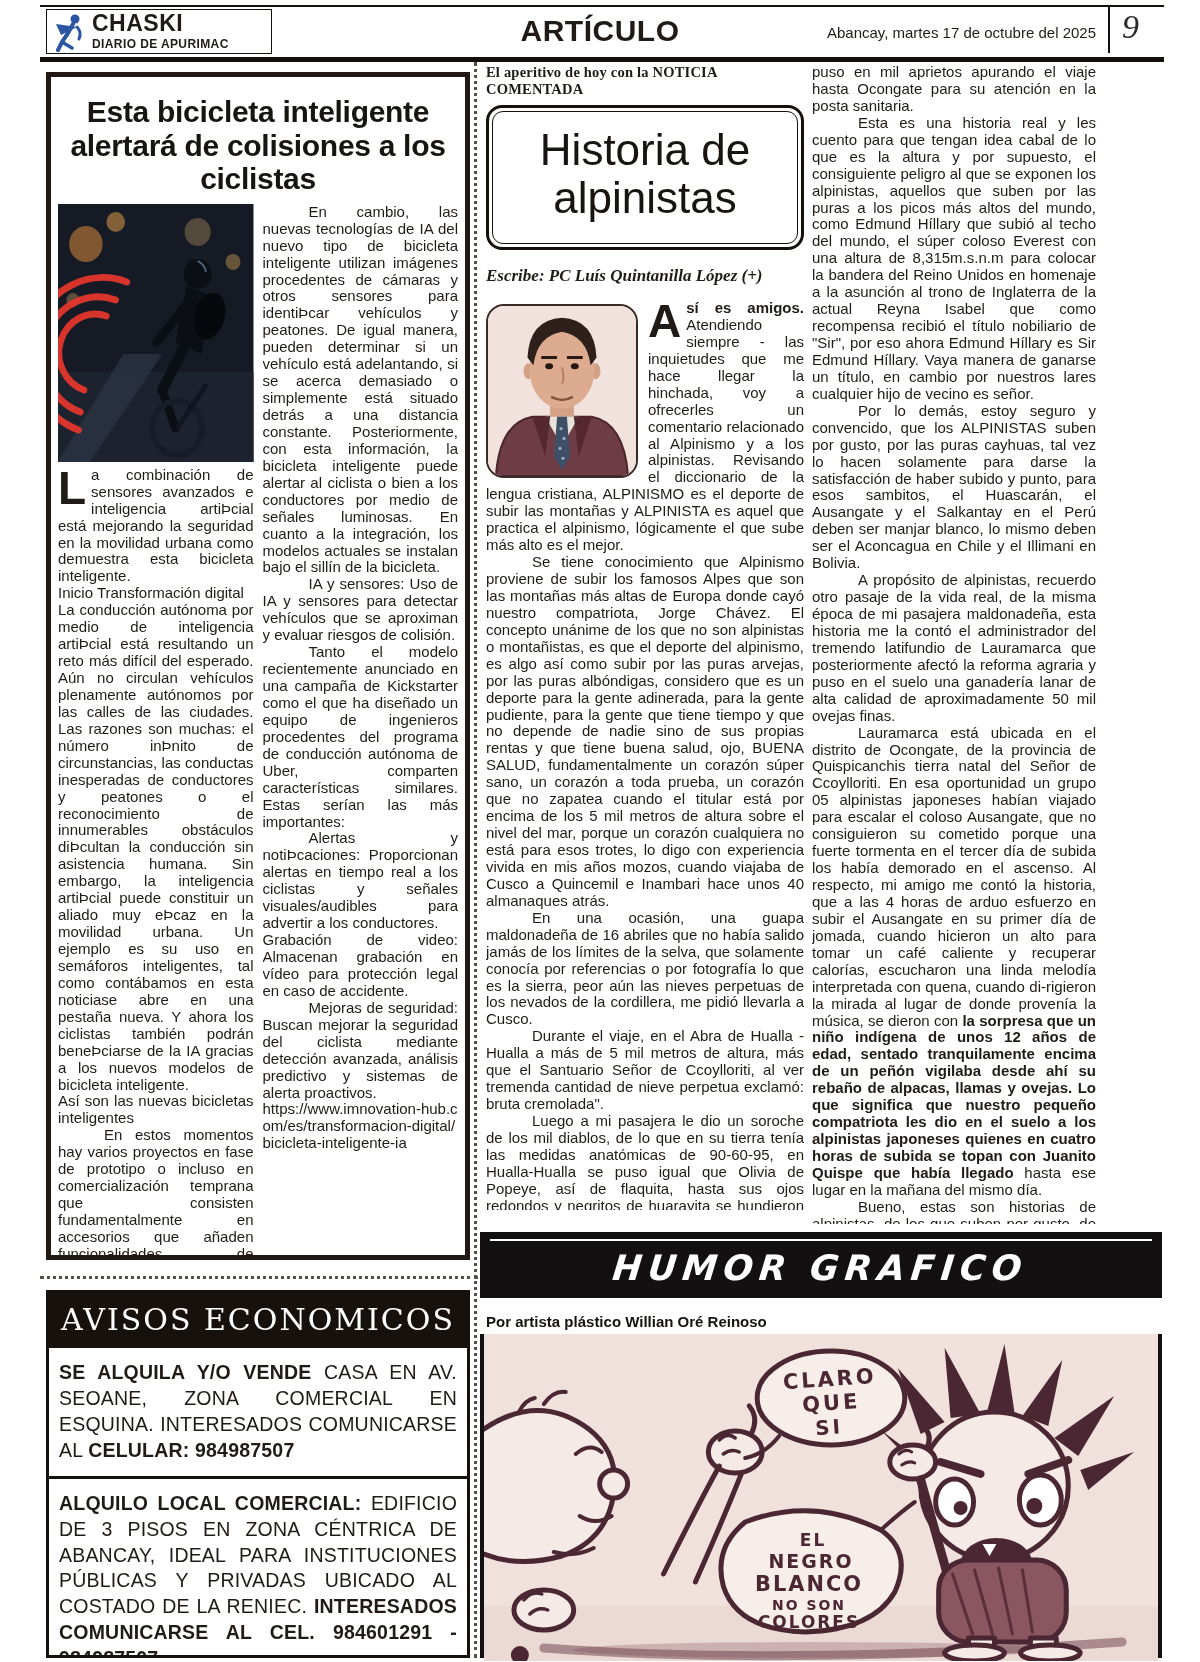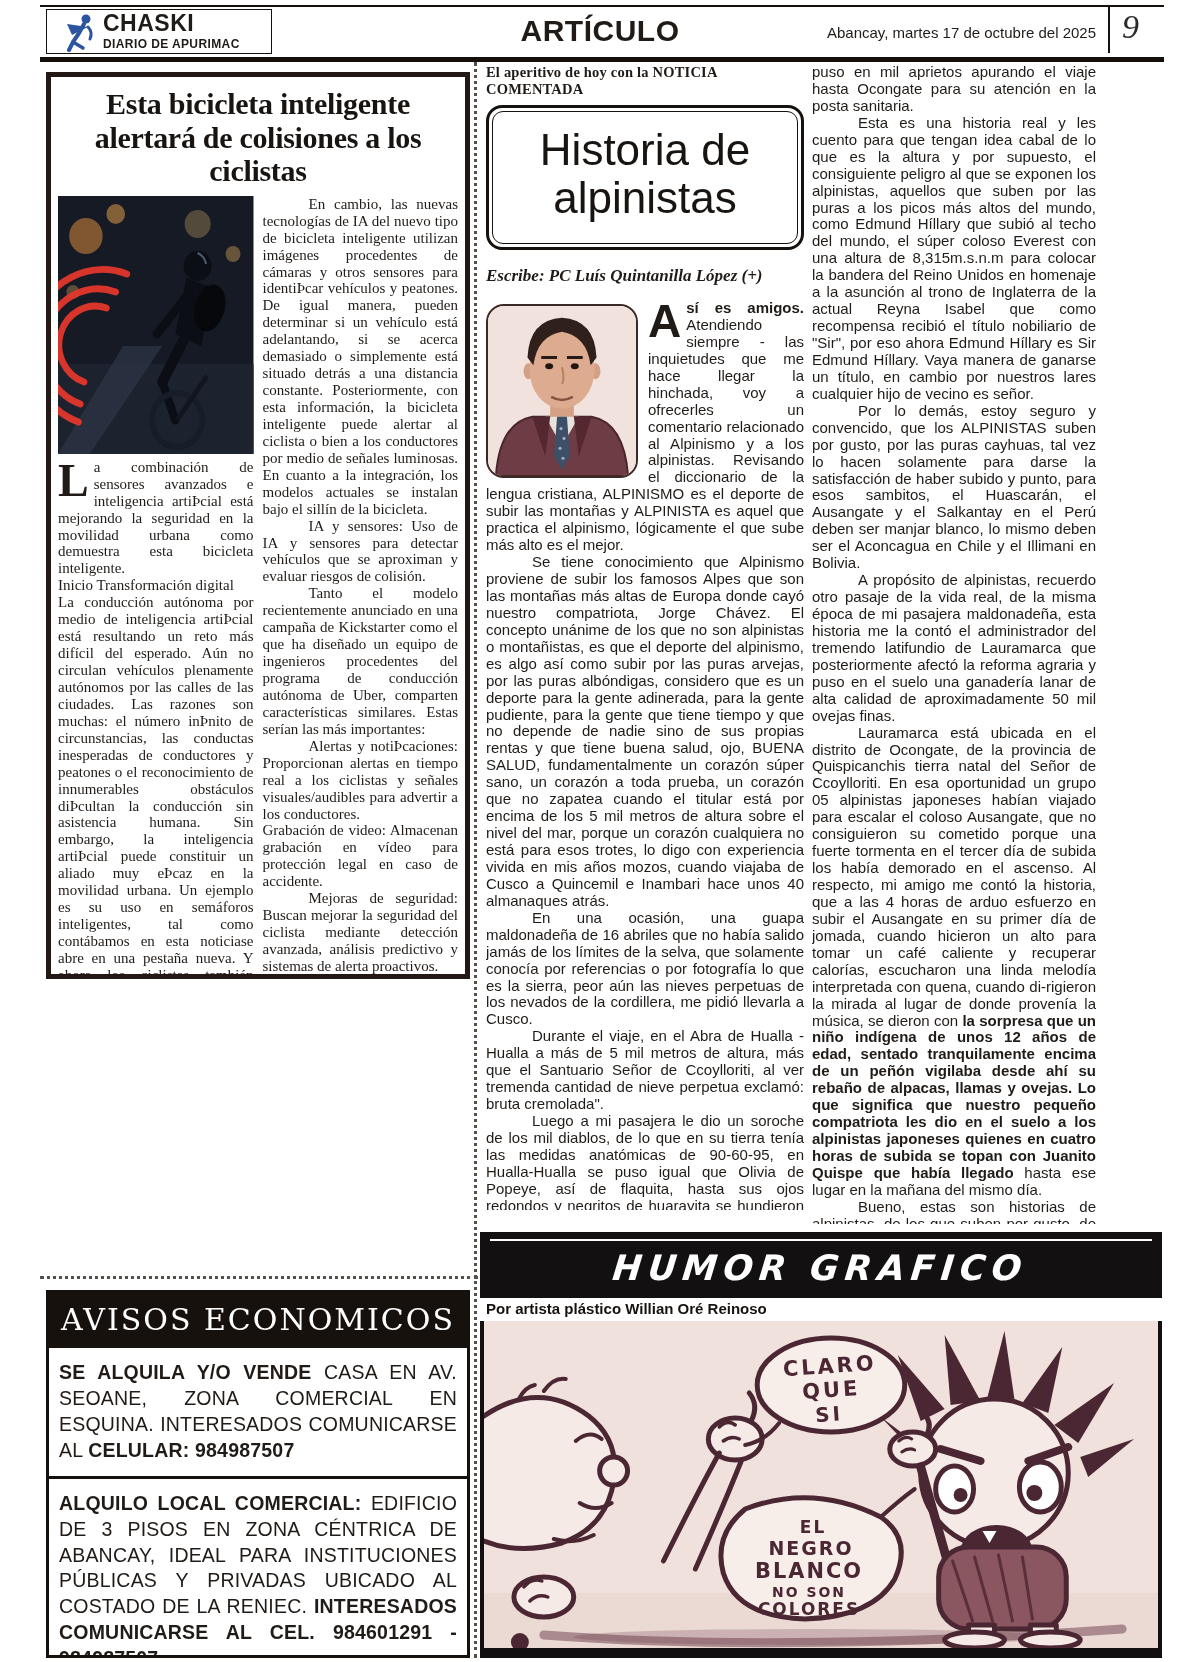--- a/index.html
+++ b/index.html
@@ -1,37 +1,37 @@
 <!DOCTYPE html>
 <html><head>
 <meta charset="utf-8">
 <style>
   html,body{margin:0;padding:0;background:#e9e9e9;}
   .page{position:relative;width:1200px;height:1662px;background:#ffffff;
         font-family:"Liberation Sans",sans-serif;color:#201b17;overflow:hidden;margin:0 auto;}
   
   .top-rule{position:absolute;left:40px;top:5px;width:1124px;height:2px;background:#17110d;}
   .logo-box{position:absolute;left:46px;top:9px;width:226px;height:45px;border:1.5px solid #17110d;
-            display:flex;align-items:center;gap:6px;padding-left:16px;box-sizing:border-box;background:#fff;}
+            display:flex;align-items:center;gap:6px;padding-left:5px;box-sizing:border-box;background:#fff;}
   .brand{font-size:23px;font-weight:800;letter-spacing:.5px;line-height:1;}
   .tagline{font-size:12px;font-weight:600;letter-spacing:.4px;margin-top:2px;}
   .section-title{position:absolute;left:0;right:0;top:14px;text-align:center;font-size:30px;font-weight:800;letter-spacing:.5px;}
   .header-date{position:absolute;right:104px;top:24px;font-size:15px;}
   .pn-div{position:absolute;left:1108px;top:7px;width:2px;height:46px;background:#17110d;}
   .page-number{position:absolute;left:1122px;top:8px;font-family:"Liberation Serif",serif;
                font-style:italic;font-size:34px;color:#2a2a2a;}
   .header-bar{position:absolute;left:40px;top:57px;width:1124px;height:5px;background:#140f0b;}
   
   .para{margin:0;text-align:justify;font-size:15px;line-height:1.13;}
   .para.ind{text-indent:46px;}
   .para.url{word-break:break-all;text-align:left;}
   .dropcap{float:left;font-size:46px;line-height:37px;font-weight:700;padding:3px 5px 0 0;}
   
-  .article-box{position:absolute;left:46px;top:72px;width:424px;height:907px;border:5px solid #231813;
-               box-sizing:border-box;background:#fff;padding:8px 7px;overflow:hidden;font-family:Liberation Serif, serif;}
+  .article-box{position:absolute;left:46px;top:72px;width:424px;height:1188px;border:5px solid #231813;
+               box-sizing:border-box;background:#fff;padding:16px 7px;overflow:hidden;}
   .art-title{margin:2px 0 8px;text-align:center;font-size:30px;font-weight:800;line-height:1.12;color:#181411;letter-spacing:-.3px;}
   .cols{display:flex;gap:9px;height:1052px;overflow:hidden;}
   .col{width:50%;overflow:hidden;}
   .bike-photo{width:100%;height:258px;margin-bottom:5px;}
   .bike-photo svg{width:100%;height:100%;display:block;}
   
   .vdots{position:absolute;left:474px;top:62px;height:1596px;width:0;border-left:3px dotted #56504a;}
   .hdots{position:absolute;left:40px;top:1276px;width:438px;height:0;border-top:3px dotted #56504a;}
   
   .mid-col{position:absolute;left:486px;top:64px;width:318px;}
@@ -53,21 +53,21 @@
                font-weight:400;font-size:30px;letter-spacing:2px;padding:9px 0 11px;}
   .ad{padding:12px 10px 8px;}
   .ad .para{font-size:19.5px;line-height:1.33;letter-spacing:.2px;}
   .ad-divider{border-top:3px solid #17110d;margin-top:4px;}
   
   .humor-box{position:absolute;left:480px;top:1232px;width:682px;height:426px;background:#121010;box-sizing:border-box;}
   .humor-band{height:66px;position:relative;}
   .band-line{position:absolute;left:10px;right:10px;top:7px;height:2px;background:#ffffff;}
   .humor-title{color:#fff;font-style:italic;font-weight:700;font-size:35px;letter-spacing:6px;
                text-align:center;padding-top:16px;font-family:"DejaVu Sans",sans-serif;transform:skewX(-6deg);}
-  .humor-credit{background:#ffffff;color:#17120f;font-size:15px;font-weight:700;padding:2px 6px 4px;}
+  .humor-credit{background:#ffffff;color:#17120f;font-size:15px;font-weight:700;padding:15px 6px 4px;}
   .cartoon-wrap{margin:0 4px 6px;height:327px;background:#f0e1dd;overflow:hidden;}
   .cartoon-wrap svg{width:100%;height:100%;display:block;}
 </style>
 </head>
 <body>
 
 <div class="page">
 
   <div class="top-rule"></div>
   <div class="logo-box">

